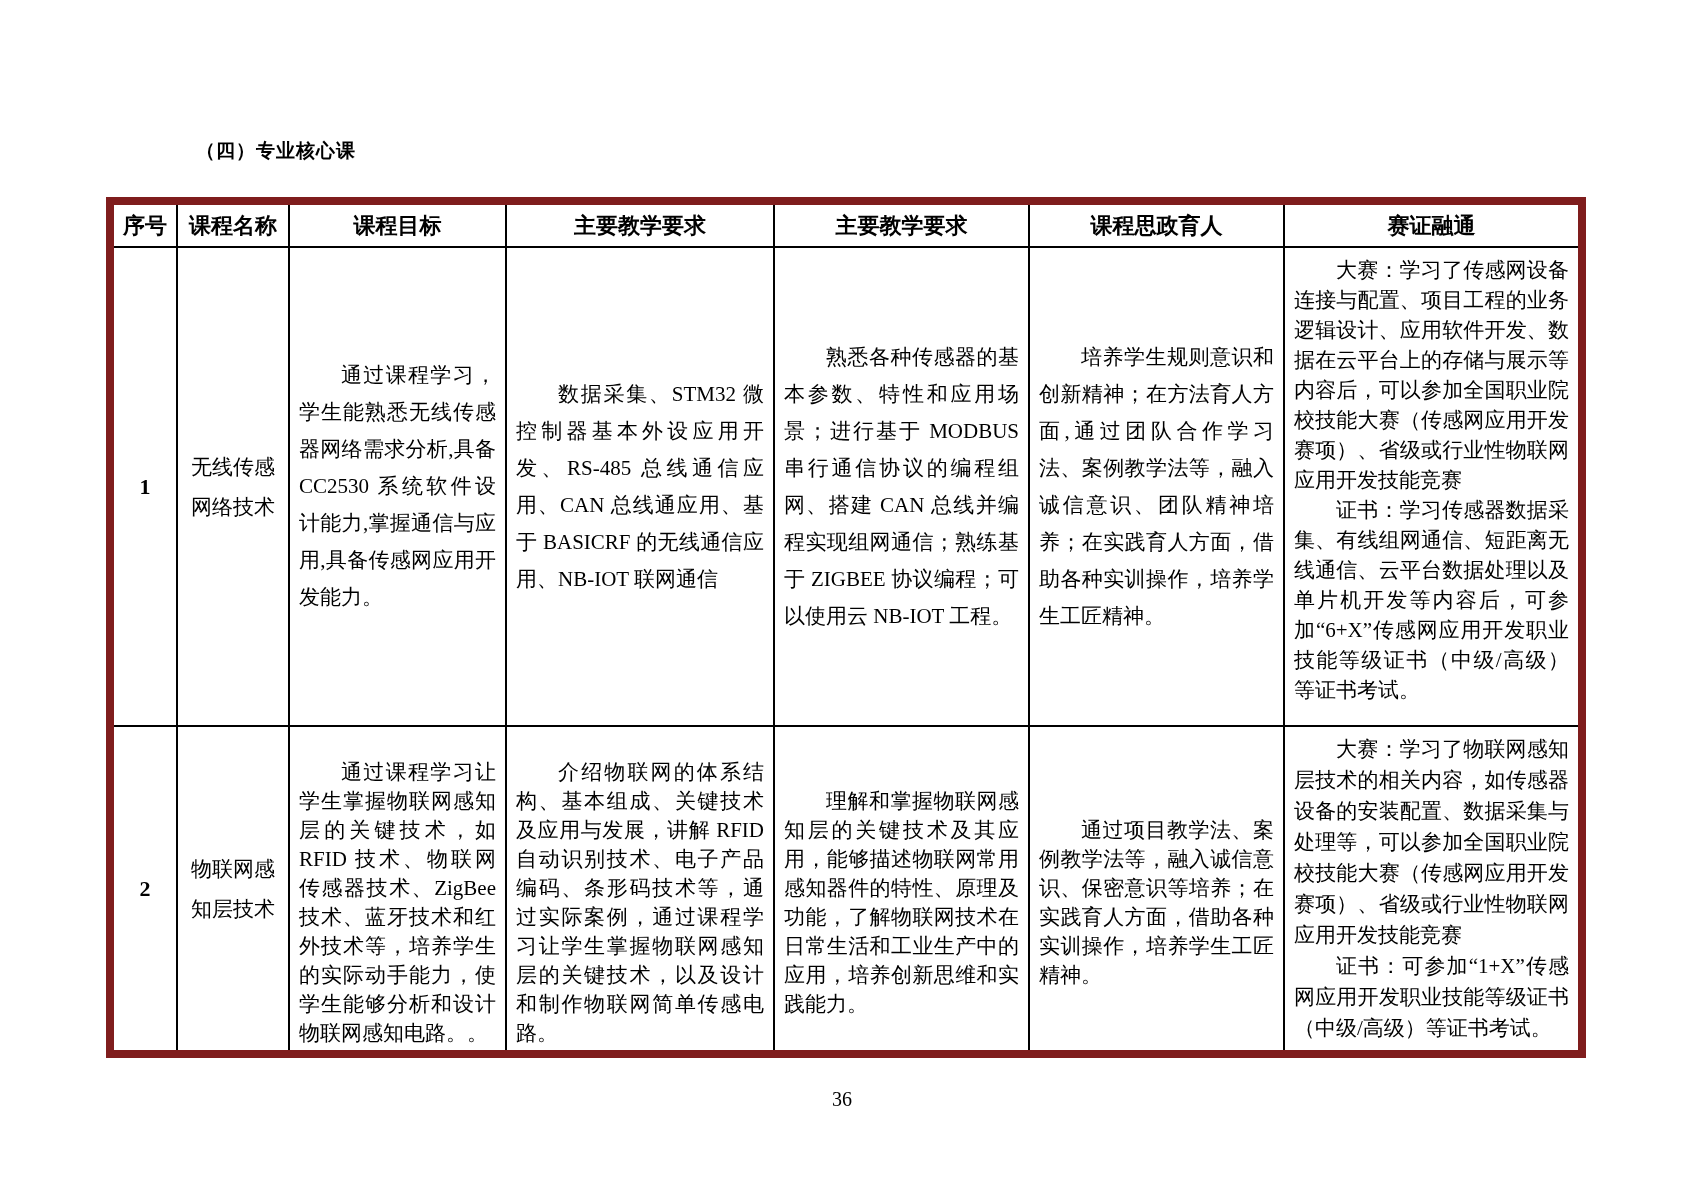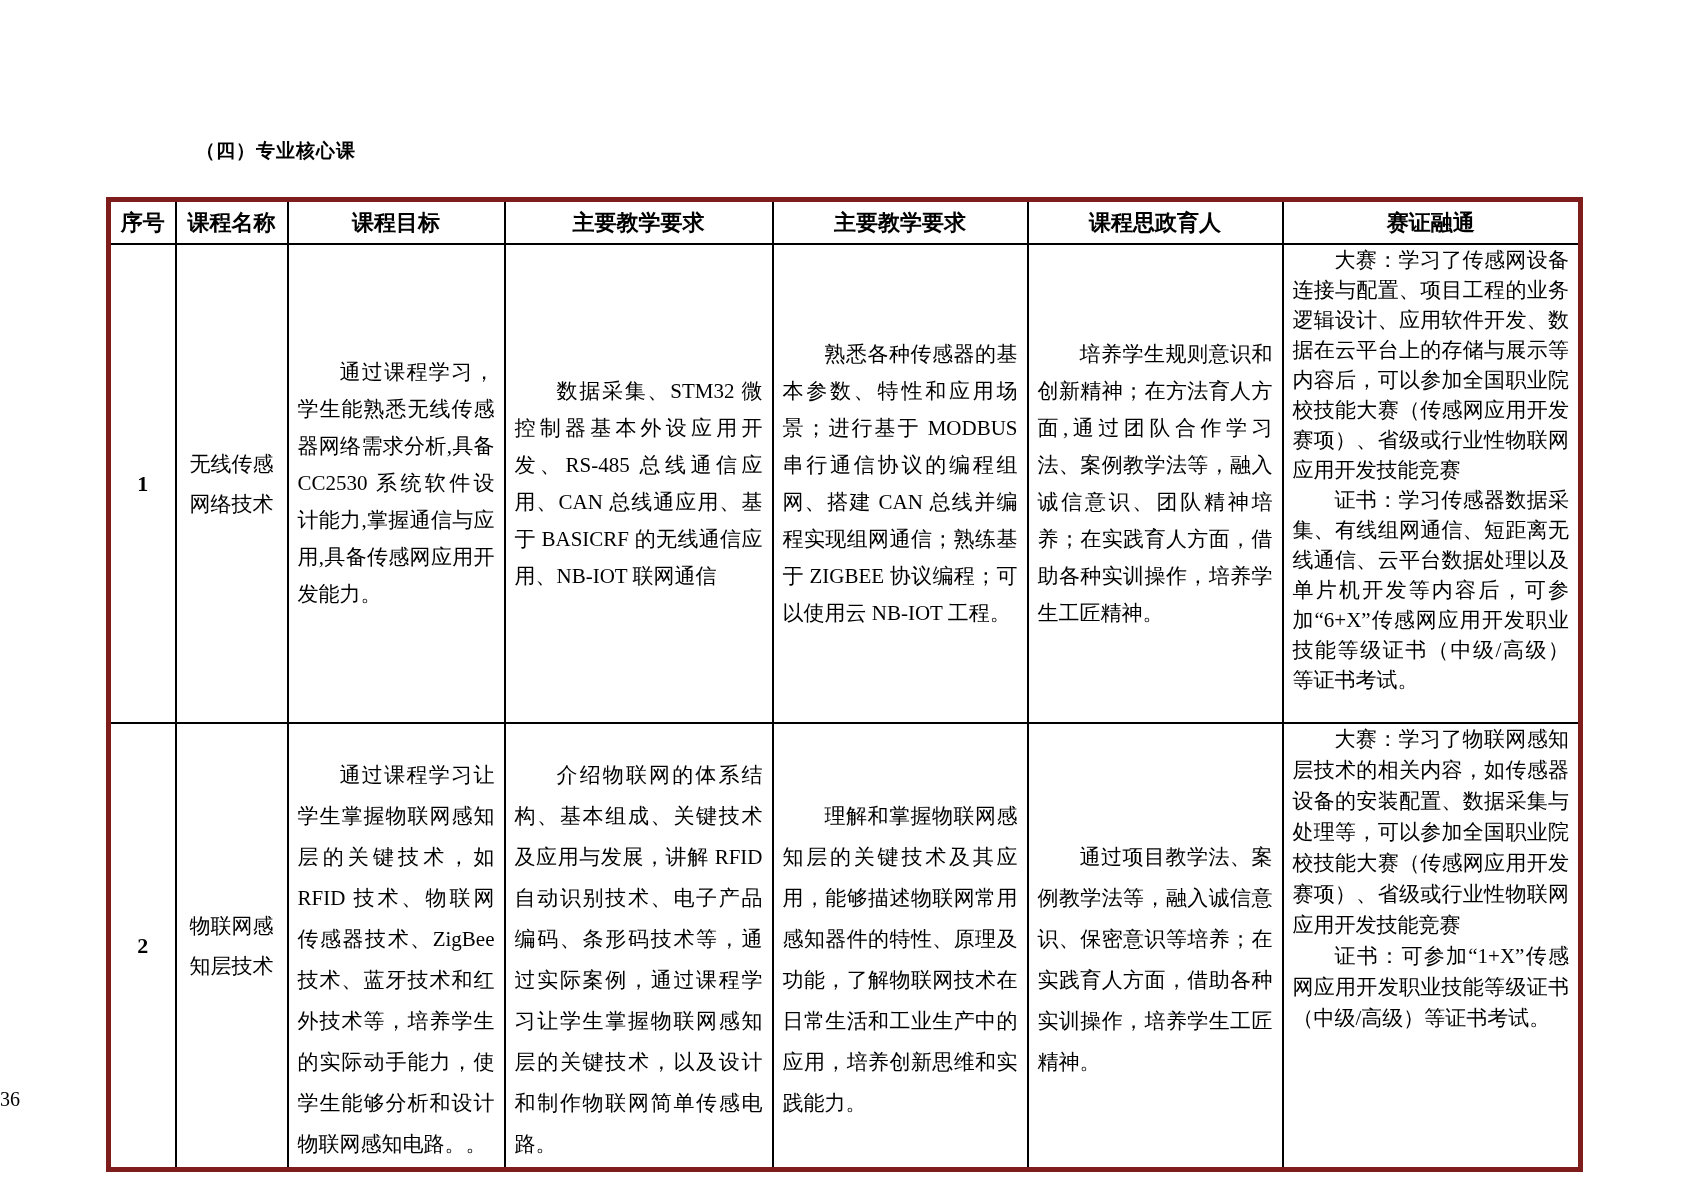--- a/index.html
+++ b/index.html
@@ -14,21 +14,21 @@
   .doc-title {
     position:absolute; left:196px; top:138px;
     font-size:19px; font-weight:bold; margin:0;
     letter-spacing:1px;
   }
 
   table.core-table {
     position:absolute; left:106px; top:197px;
     width:1472px;
     border-collapse:collapse; table-layout:fixed;
-    border:5px solid #7f1d1d;
+    border:8px solid #7f1d1d;
   }
   .core-table th, .core-table td {
     border:2px solid #000;
     overflow:hidden;
   }
   .core-table th {
     height:41px;
     font-size:22px; font-weight:bold;
     text-align:center; padding:0 2px;
   }
@@ -37,27 +37,27 @@
   tr.r1 { height:479px; }
   tr.r2 { height:311px; }
 
   td.center-cell { text-align:center; }
   .seq-num { font-weight:bold; font-size:22px; }
   .course-name { line-height:40px; }
 
   p.para { margin:0; text-indent:2em; text-align:justify; }
   tr.r1 td.prose p.para { line-height:37px; }
   tr.r1 td.comp p.para { line-height:30px; }
-  tr.r2 td.prose p.para { line-height:41px;margin-top:29px; }
+  tr.r2 td.prose p.para { line-height:29px;margin-top:29px; }
   tr.r2 td.comp p.para { line-height:31px; }
-  td.comp { vertical-align:top; padding-top:0; }
+  td.comp { vertical-align:top; padding-top:7px; }
 
   .page-number {
     position:absolute; left:0; top:1088px; width:1684px;
-    text-align:left; font-size:20px;
+    text-align:center; font-size:20px;
   }
 </style>
 </head>
 <body>
 
 <div class="page">
 
   <h2 class="doc-title">（四）专业核心课</h2>
 
   <table class="core-table">

